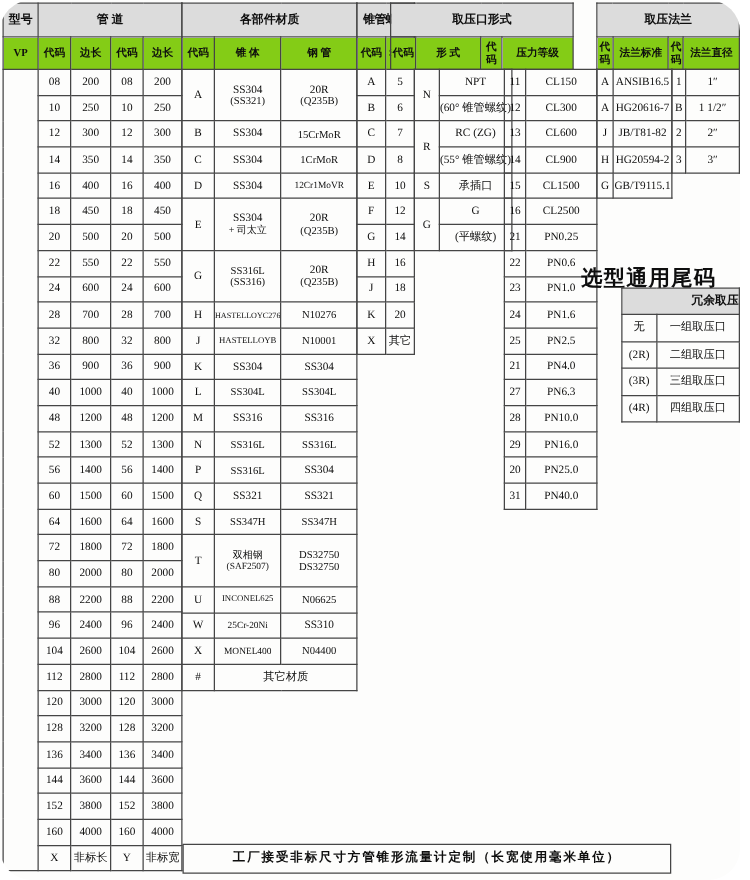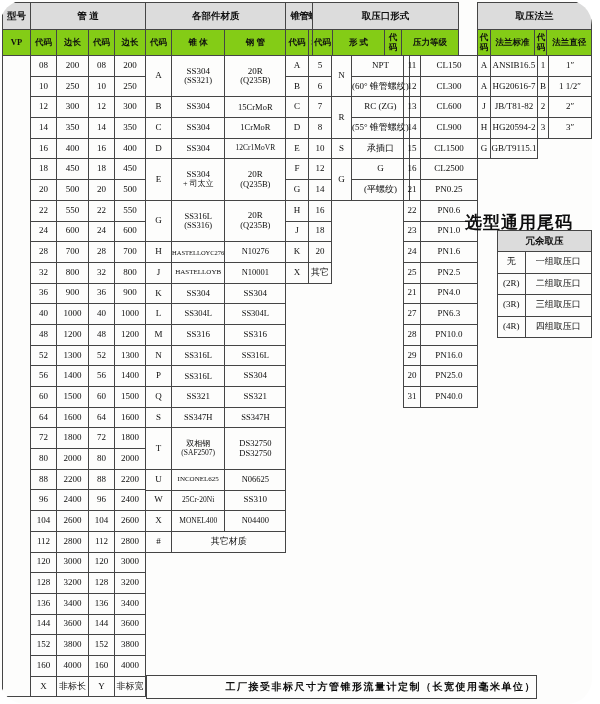--- a/index.html
+++ b/index.html
@@ -14,22 +14,22 @@
   tr.tall{height:41.4px;}
   .fs6{font-size:6px;}
   .fs65{font-size:6.5px;}
   .fs7{font-size:7px;}
   .fs75{font-size:7.5px;}
   .fs8{font-size:8px;text-align:center;}
   .fs85{font-size:8.5px;}
   .tight{font-size:8px;letter-spacing:-0.5px;}
   .suffix-label{position:absolute;left:465px;top:211px;font-size:17px;font-weight:bold;letter-spacing:1px;}
   .footer-note{position:absolute;left:146px;top:675px;width:389px;height:22px;line-height:22px;
-               border:1px solid #454545;text-align:right;font-size:10px;font-weight:bold;letter-spacing:1.5px;}
-  #t-suffix thead td{height:20px;}
+               border:1px solid #454545;text-align:center;font-size:10px;font-weight:bold;letter-spacing:1.5px;}
+  #t-suffix thead td{height:20px;text-align:right;}
   #t-suffix tbody tr{height:21.5px;}
 </style>
 </head>
 <body>
 
 <div class="page">
 
   <table class="sec" id="t-pipe" style="left:2px;top:2px;">
     <colgroup>
         <col style="width:28px">

